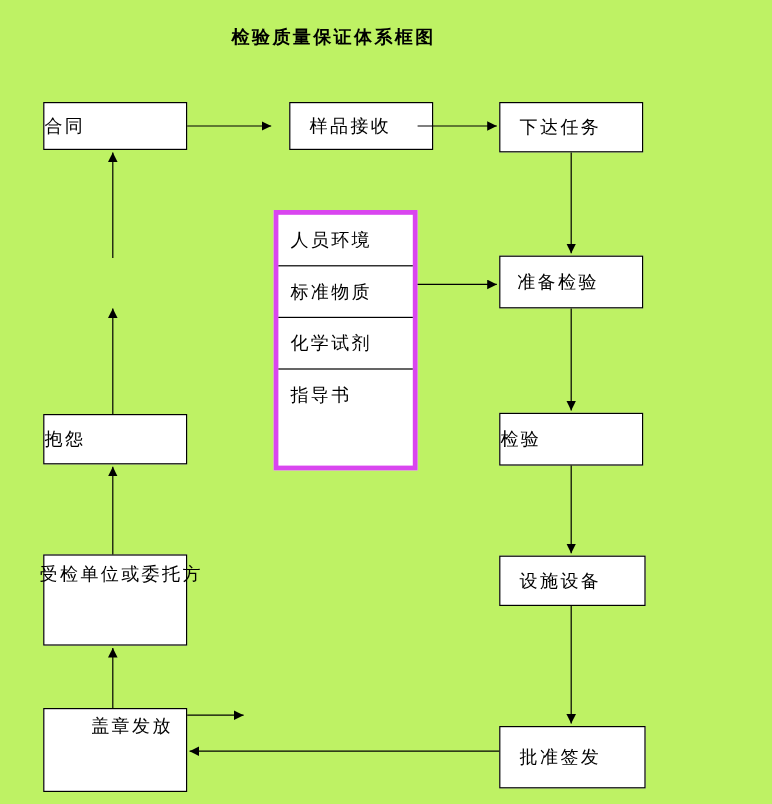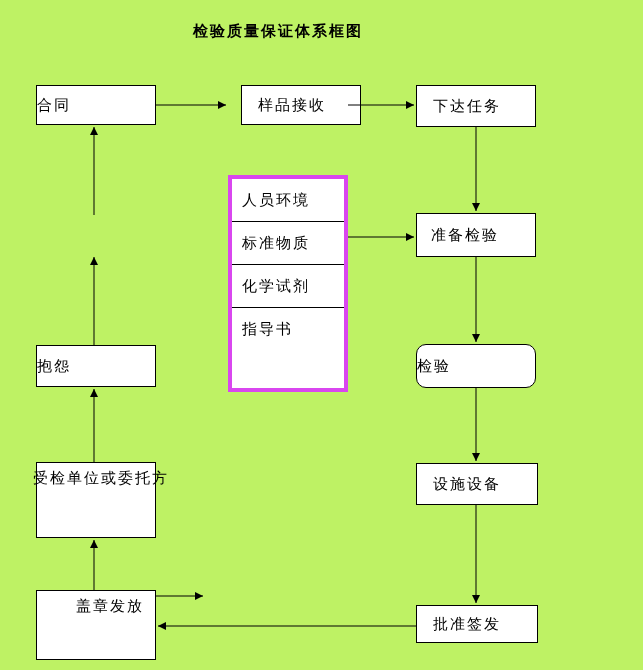--- a/index.html
+++ b/index.html
@@ -102,25 +102,25 @@
   <div class="res" style="left:228px; top:175px; width:120px; height:217px;">
     <div class="res-row">人员环境</div>
     <div class="res-row">标准物质</div>
     <div class="res-row">化学试剂</div>
     <div class="res-row">指导书</div>
   </div>
 
 
   <div class="box pl16" style="left:416px; top:213px; width:120px; height:44px;padding-left:14px;">准备检验</div>
 
-  <div class="box pl28" style="left:416px; top:344px; width:120px; height:44px;border-radius:10px;">检验</div>
+  <div class="box pl28" style="left:416px; top:344px; width:120px; height:44px;">检验</div>
 
   <div class="box pl16" style="left:416px; top:463px; width:122px; height:42px;">设施设备</div>
 
-  <div class="box pl16" style="left:416px; top:605px; width:122px; height:38px;font-family:Liberation Serif, serif;">批准签发</div>
+  <div class="box pl16" style="left:416px; top:605px; width:122px; height:52px;font-family:Liberation Serif, serif;">批准签发</div>
 
   <svg class="arrows" width="643" height="670" viewBox="0 0 643 670">
     <defs>
       <marker id="arr" markerUnits="userSpaceOnUse" markerWidth="9" markerHeight="9" refX="8" refY="4" orient="auto">
         <path d="M0,0 L8,4 L0,8 z" fill="#000000"></path>
       </marker>
     </defs>
     <line x1="156" y1="105" x2="226" y2="105" marker-end="url(#arr)"></line>
     <line x1="348" y1="105" x2="414" y2="105" marker-end="url(#arr)"></line>
     <line x1="476" y1="127" x2="476" y2="211" marker-end="url(#arr)"></line>

